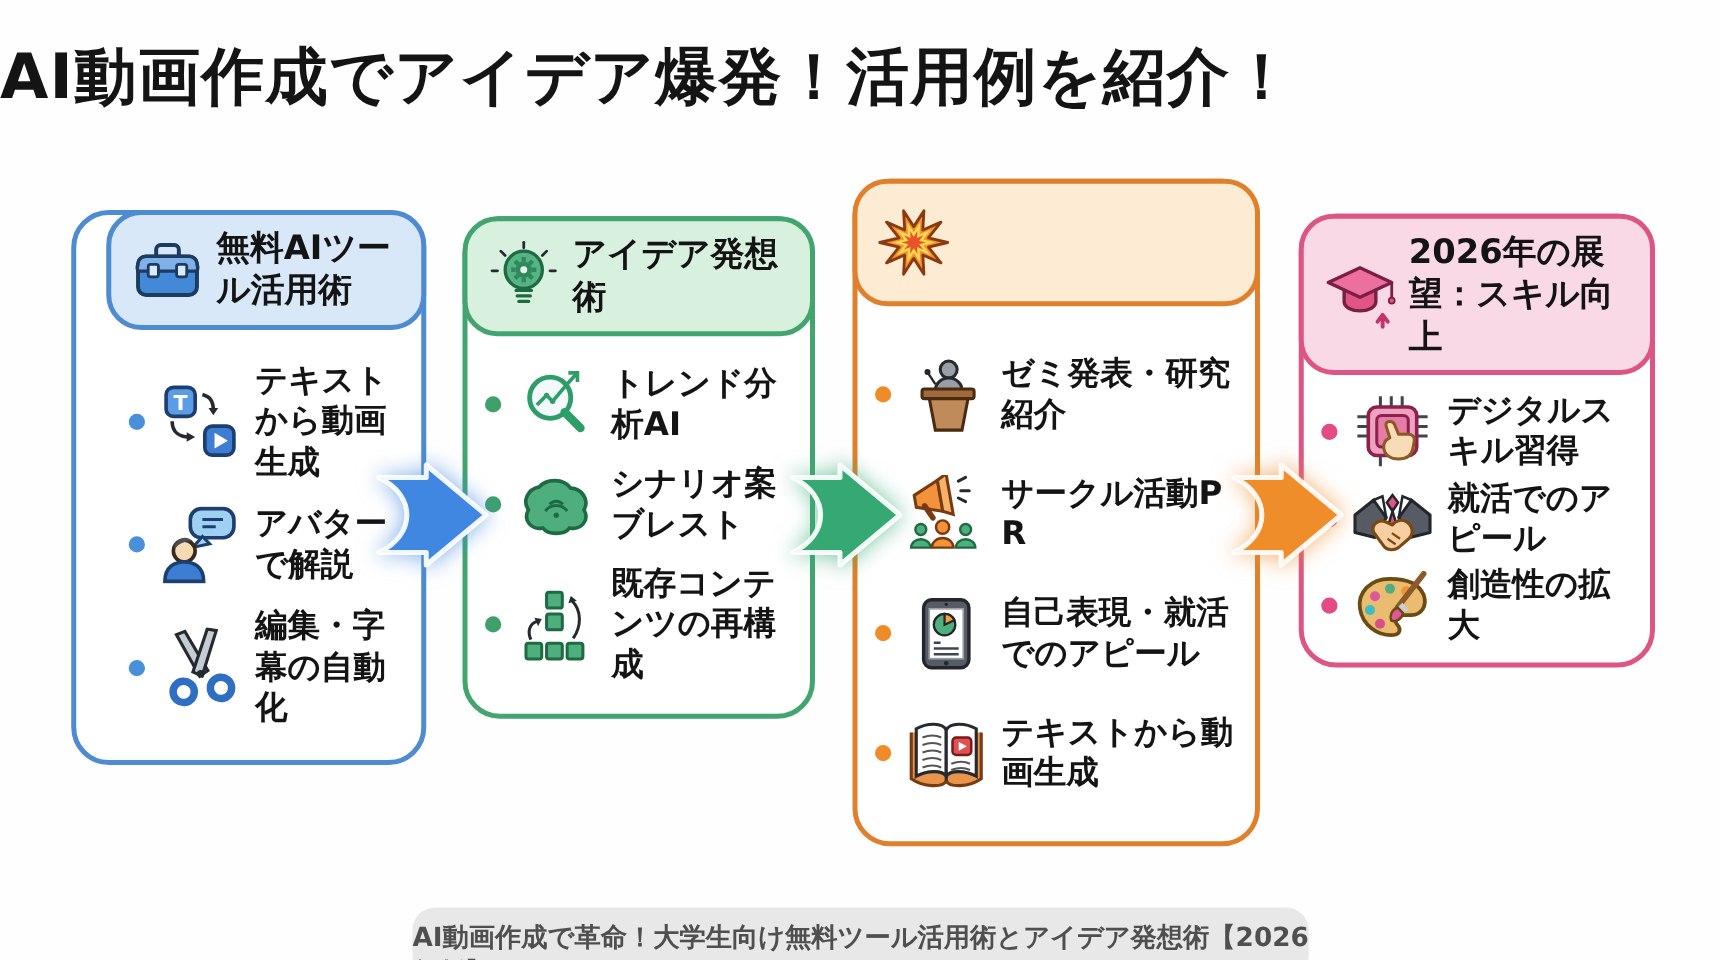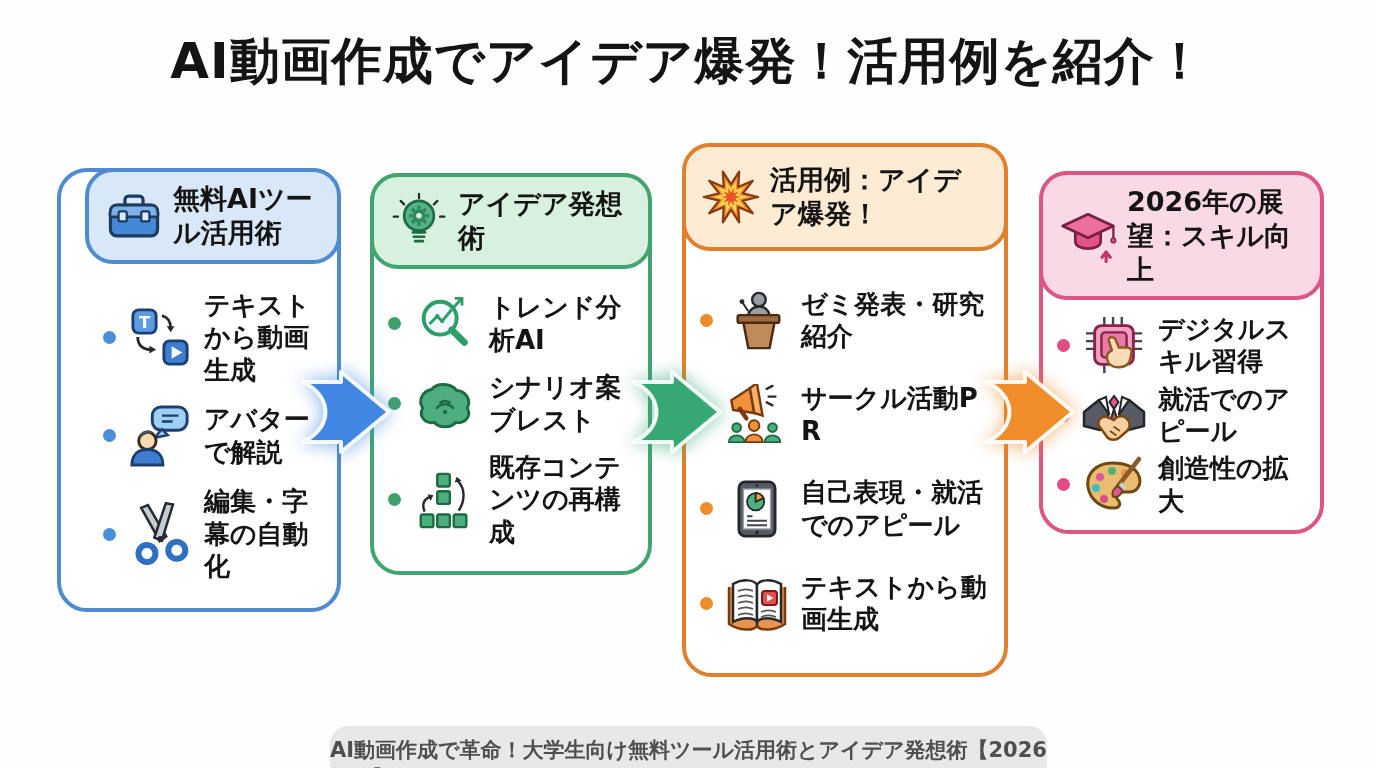--- a/index.html
+++ b/index.html
@@ -1,20 +1,20 @@
 <!DOCTYPE html>
 <html><head>
 <meta charset="utf-8">
 <style>
   html,body{margin:0;padding:0;}
   body{width:1376px;height:768px;overflow:hidden;background:#ffffff;
        font-family:"DejaVu Sans","Liberation Sans",sans-serif;position:relative;}
   .page{position:absolute;inset:0;background:#fefefe;}
 
-  .main-title{position:absolute;top:28px;left:0;width:100%;text-align:center;
+  .main-title{position:absolute;top:28px;left:0;width:100%;
     font-size:50px;font-weight:900;color:#141414;letter-spacing:1px;}
 
   .column{position:absolute;display:flex;flex-direction:column;
     background:#ffffff;border:4px solid var(--accent);border-radius:30px;
     box-sizing:border-box;z-index:1;}
   .col-header{display:flex;align-items:center;gap:10px;
     margin:-4px -4px 0 -4px;border:4px solid var(--accent);border-radius:28px;
     background:var(--header-bg);padding:10px 16px;box-sizing:border-box;
     flex:0 0 auto;}
   .col-header .hicon{flex:0 0 58px;width:58px;display:flex;justify-content:center;}
@@ -188,21 +188,20 @@
 
   <div class="column" id="col-2" style="--accent: #e0802c; --header-bg: #fdebd3; --bullet: #ef8c2a;">
     <div class="col-header">
       <span class="hicon">
         <svg width="62" height="62" viewBox="0 0 64 64">
           <polygon points="62,32 45,36 56,50 40,43 41,60 32,46 23,60 24,43 8,50 19,36 2,32 19,28 8,14 24,21 23,4 32,18 41,4 40,21 56,14 45,28" fill="#f29136" stroke="#8a3a10" stroke-width="2.5" stroke-linejoin="round"></polygon>
           <polygon points="62,32 45,36 56,50 40,43 41,60 32,46 23,60 24,43 8,50 19,36 2,32 19,28 8,14 24,21 23,4 32,18 41,4 40,21 56,14 45,28" fill="#ffd84d" transform="translate(32 32) scale(0.64) translate(-32 -32)"></polygon>
           <polygon points="62,32 45,36 56,50 40,43 41,60 32,46 23,60 24,43 8,50 19,36 2,32 19,28 8,14 24,21 23,4 32,18 41,4 40,21 56,14 45,28" fill="#e8542a" transform="translate(32 32) scale(0.36) translate(-32 -32)"></polygon>
         </svg>
       </span>
-      <span class="col-title">活用例：アイデア爆発！</span>
     </div>
     <div class="col-body">
       <div class="item">
         <span class="bullet"></span>
         <span class="iicon">
           <svg width="62" height="62" viewBox="0 0 64 64">
             <path d="M23 23 l-6-9" stroke="#26292e" stroke-width="2"></path>
             <circle cx="16.5" cy="13" r="2.5" fill="#26292e"></circle>
             <circle cx="34" cy="11" r="7" fill="#9a9ea6" stroke="#26292e" stroke-width="2.5"></circle>
             <path d="M23 28 a11 10 0 0 1 22 0 z" fill="#9a9ea6" stroke="#26292e" stroke-width="2.5"></path>

